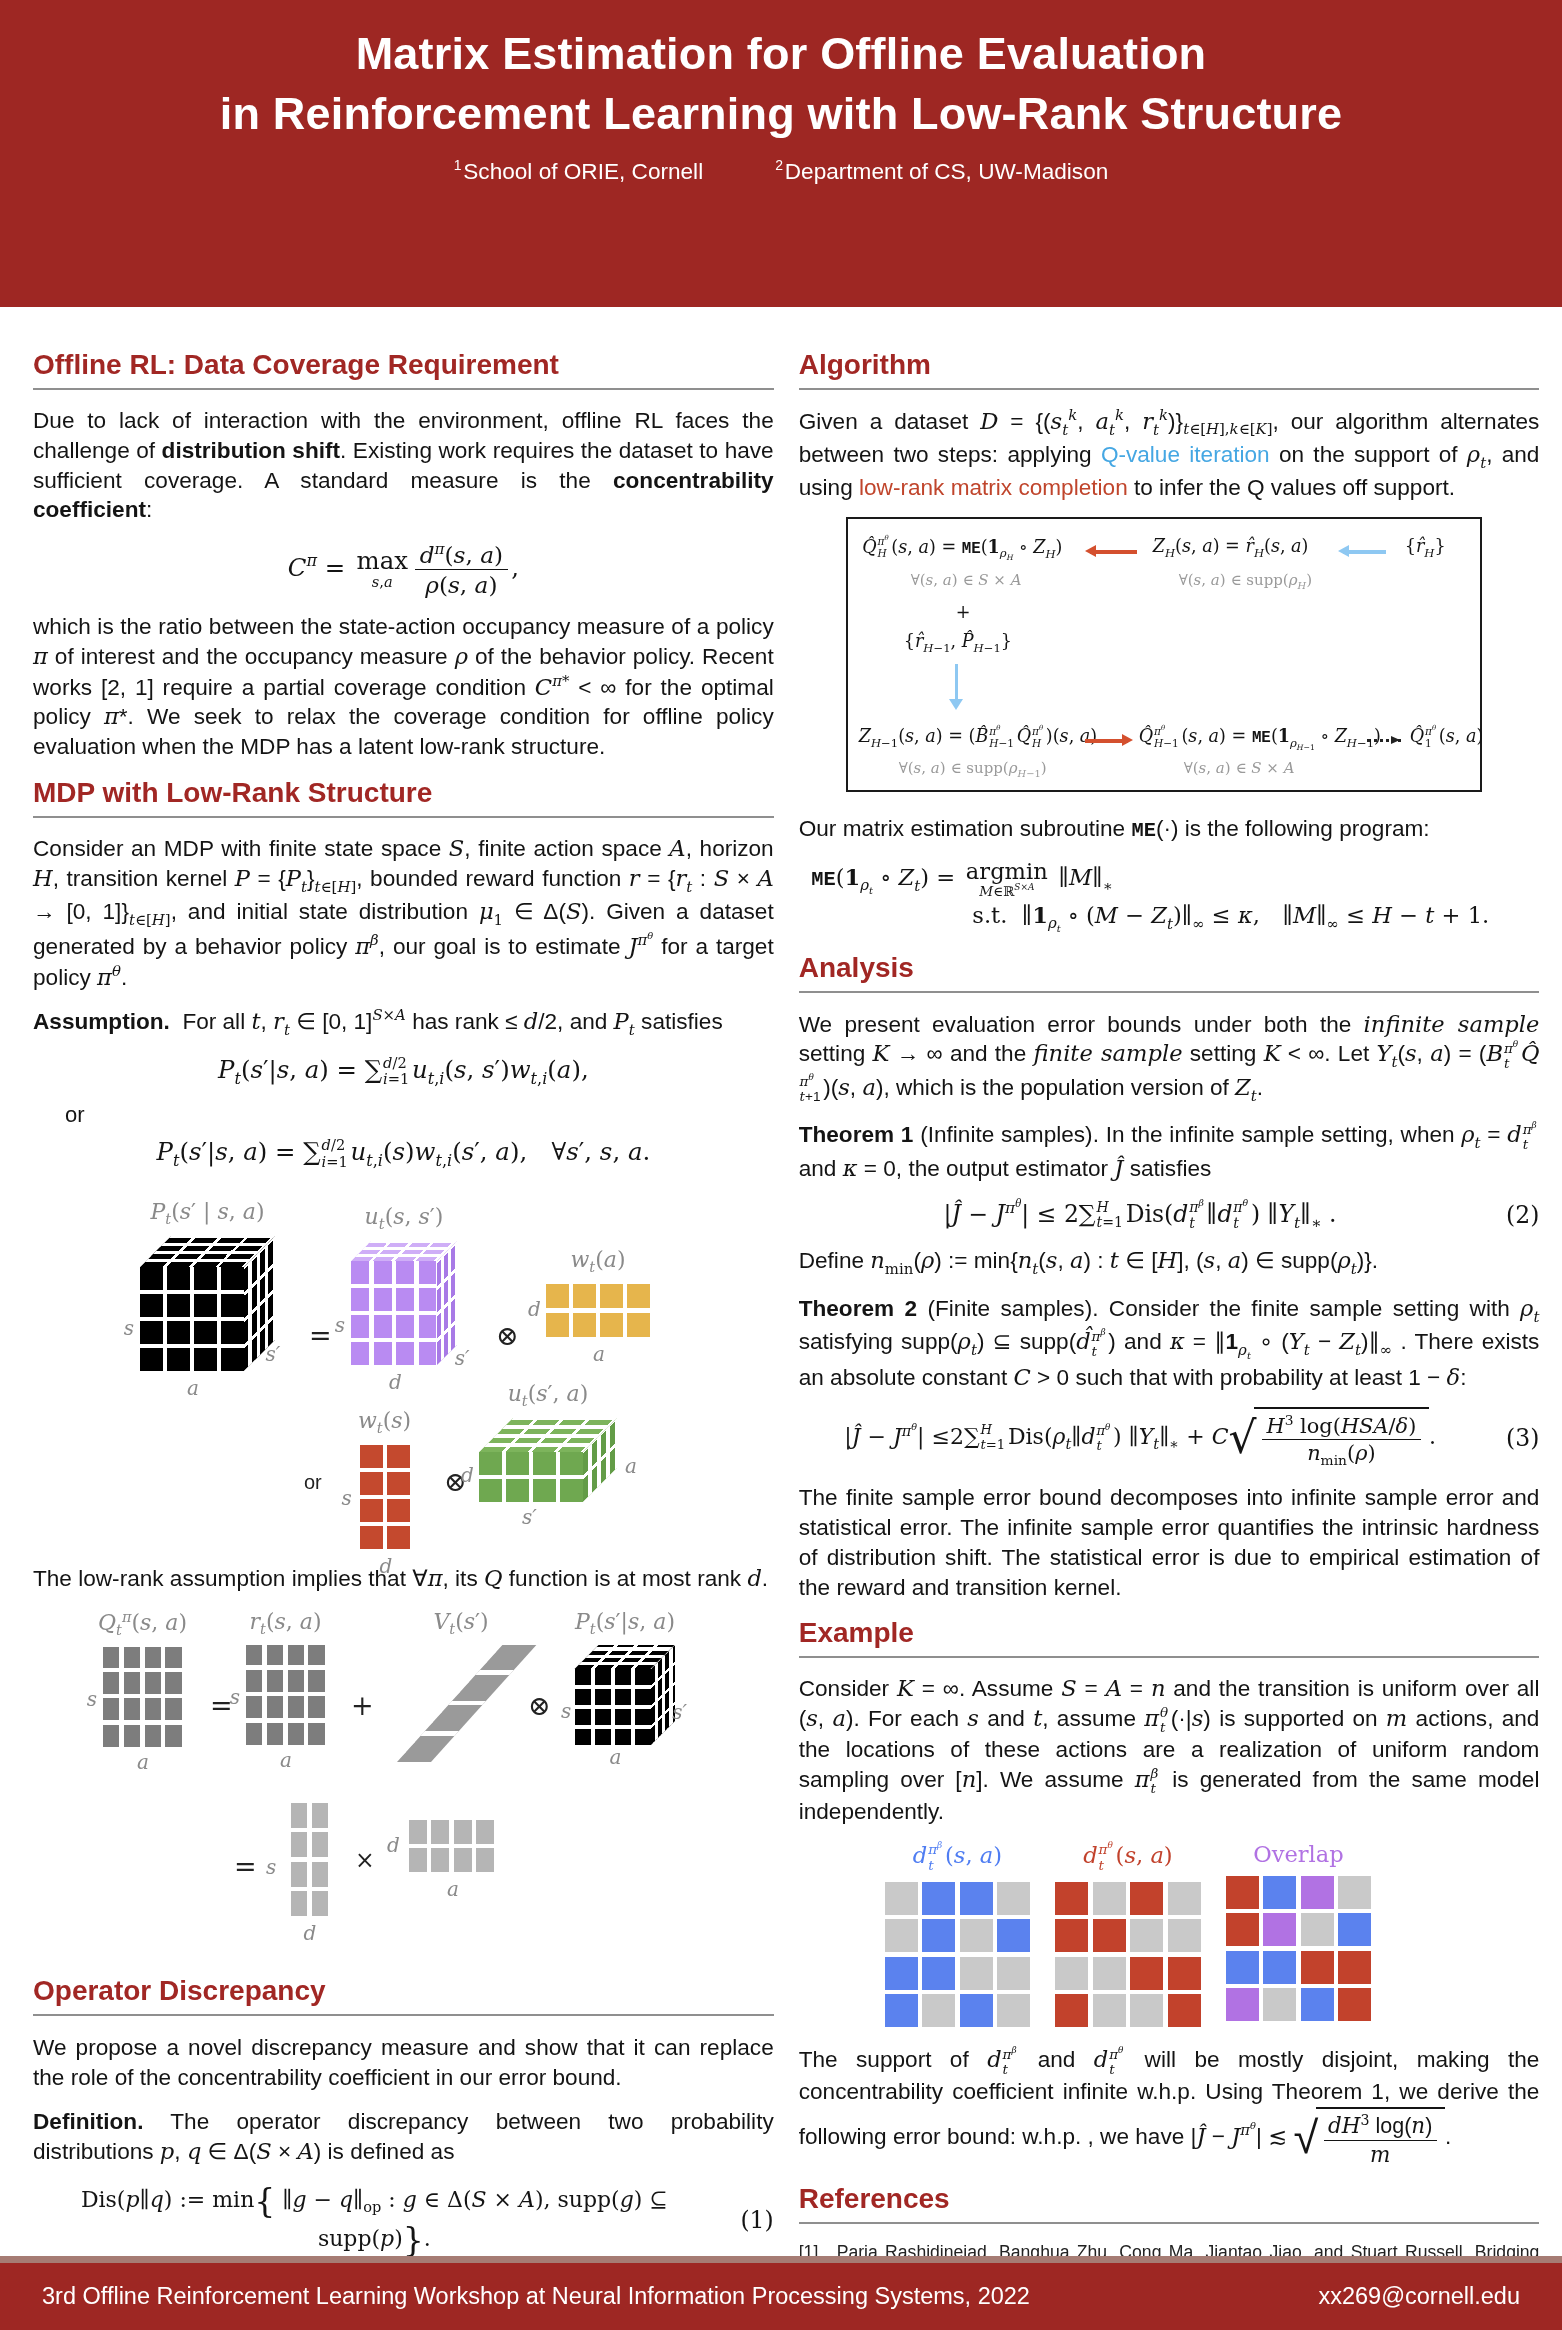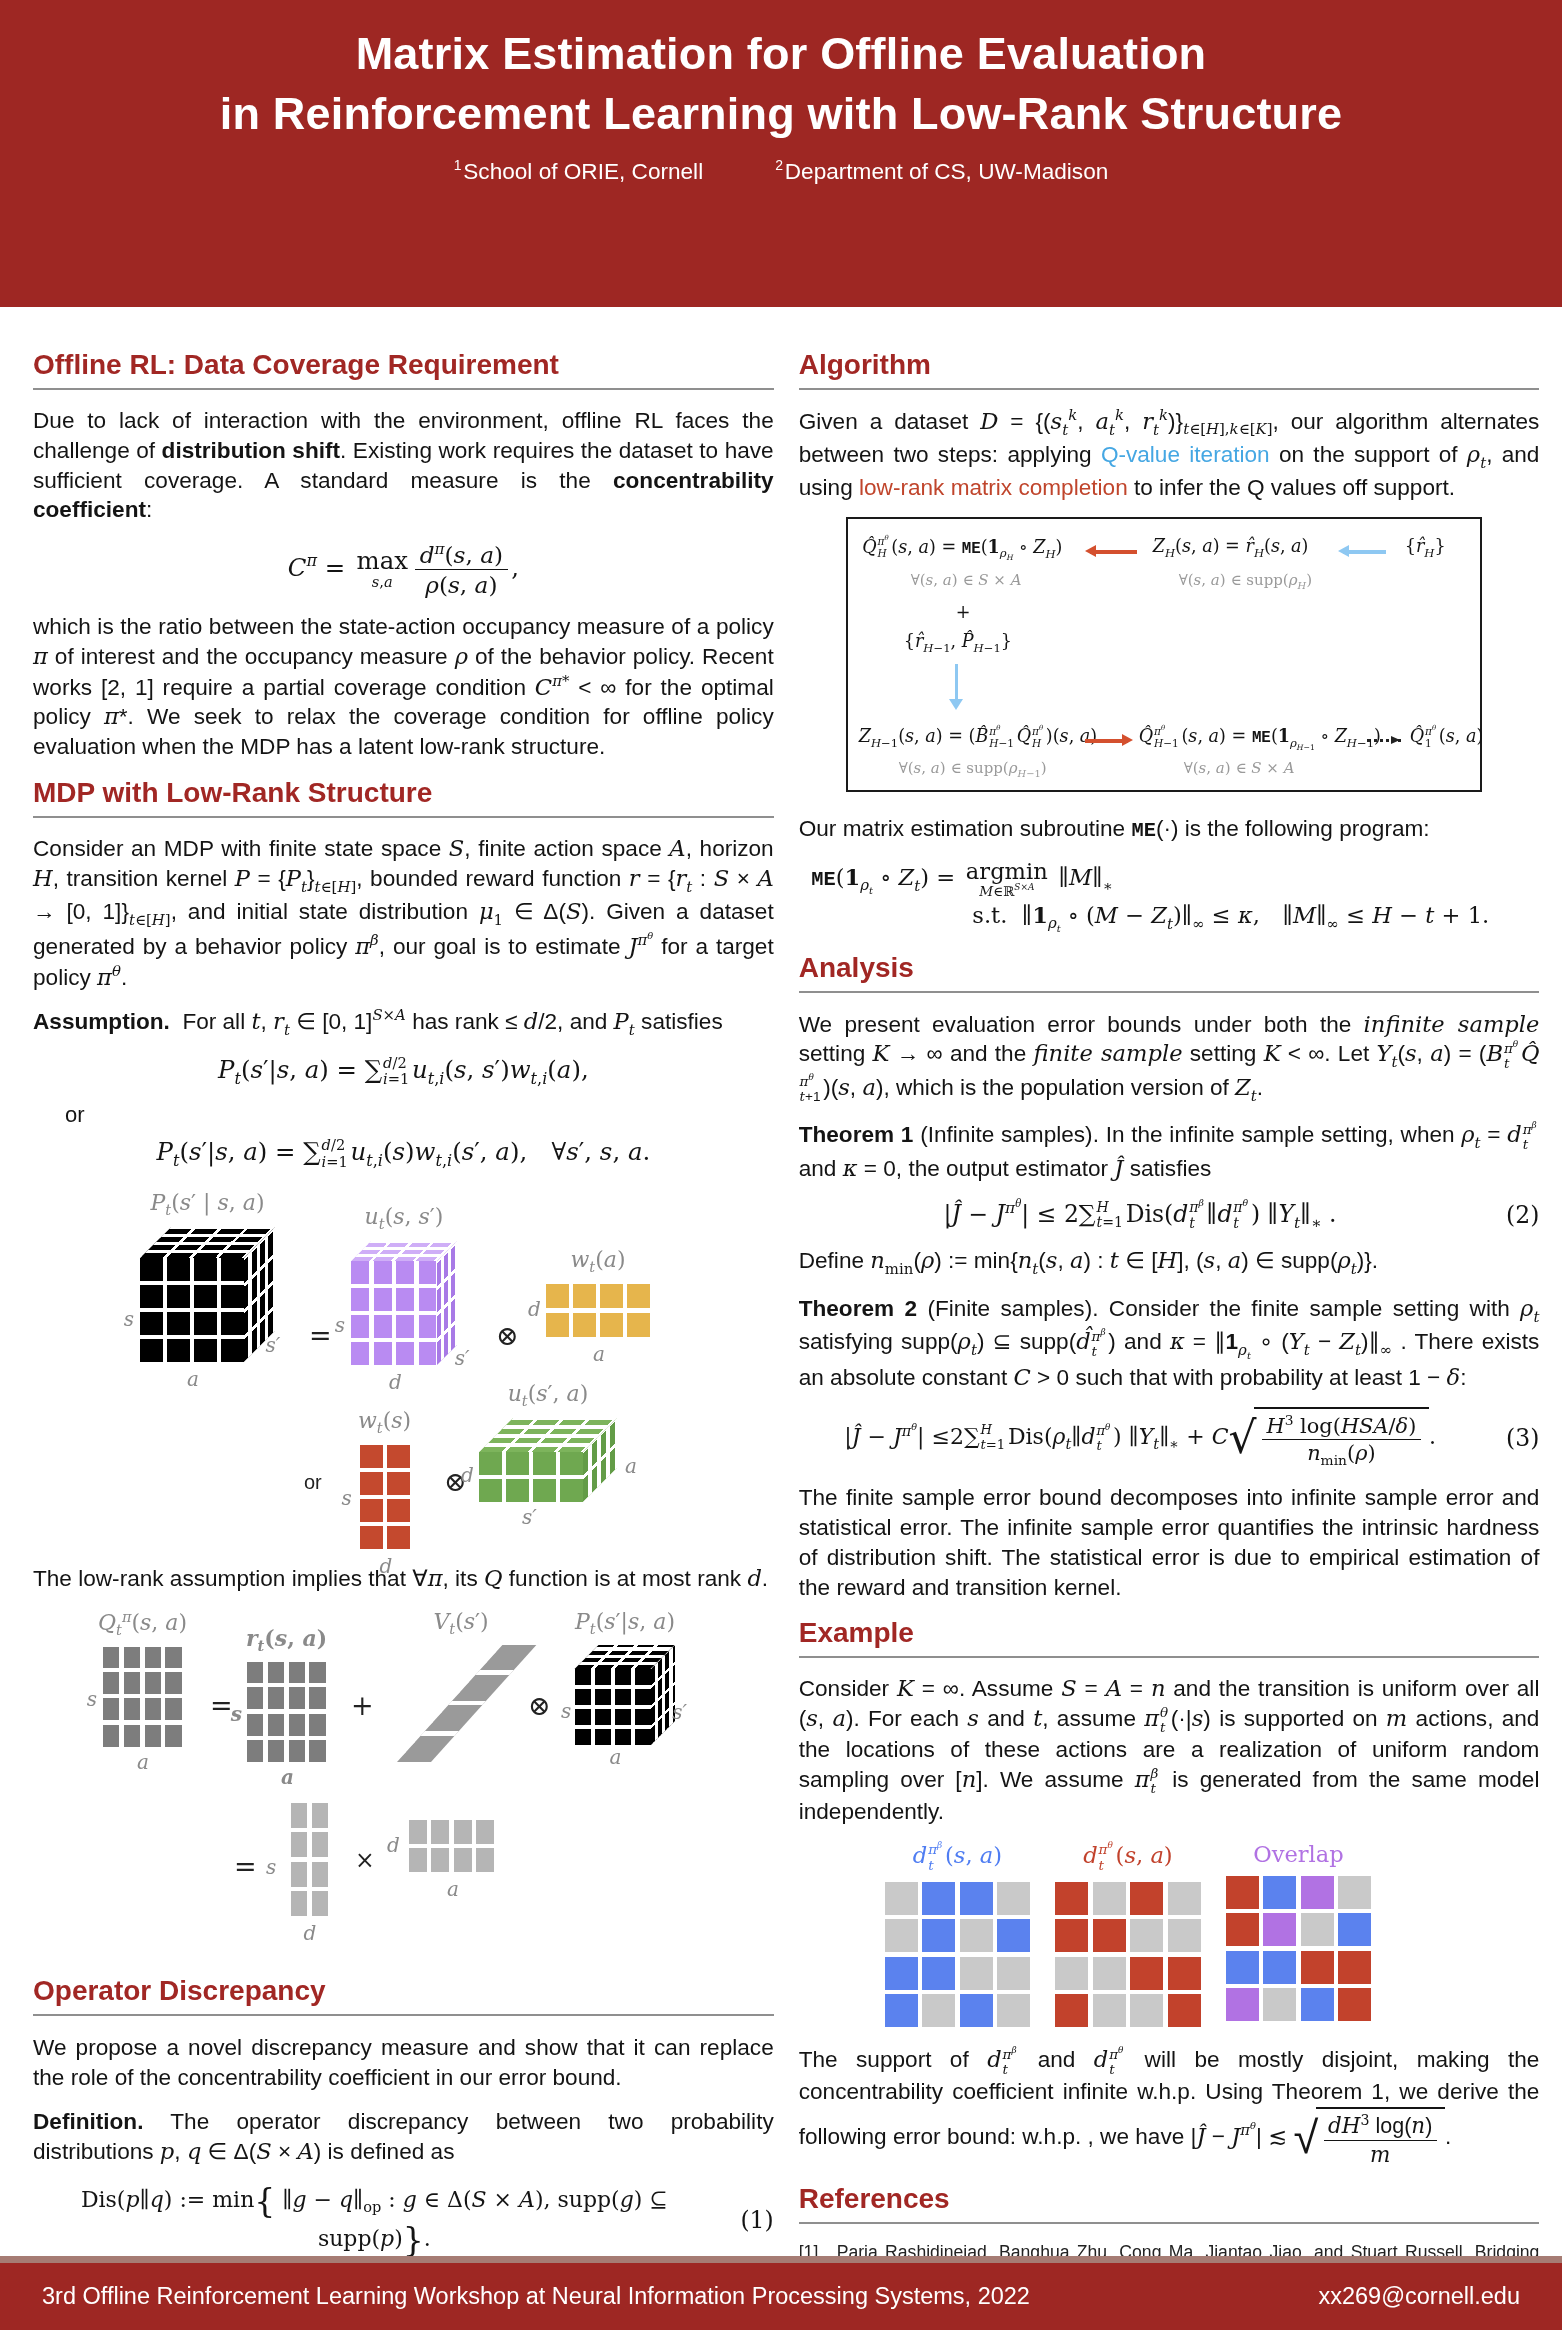--- a/index.html
+++ b/index.html
@@ -146,21 +146,21 @@
             <span class="t"><i>d</i>/2</span>
             <span class="b"><i>i</i>=1</span>
           </span><i>u</i><sub><i>t</i>,<i>i</i></sub>(<i>s</i>, <i>s</i>′)<i>w</i><sub><i>t</i>,<i>i</i></sub>(<i>a</i>),</div>
       <div class="orline">or</div>
       <div class="eq"><i>P<sub>t</sub></i>(<i>s</i>′|<i>s</i>, <i>a</i>) = ∑<span class="ss">
             <span class="t"><i>d</i>/2</span>
             <span class="b"><i>i</i>=1</span>
           </span><i>u</i><sub><i>t</i>,<i>i</i></sub>(<i>s</i>)<i>w</i><sub><i>t</i>,<i>i</i></sub>(<i>s</i>′, <i>a</i>), ∀<i>s</i>′, <i>s</i>, <i>a</i>.</div>
 
       <div class="diag diag1">
-        <div class="mgroup" style="left:107px;top:6px;">
+        <div class="mgroup" style="left:107px;top:15px;">
           <div class="glabel"><i>P<sub>t</sub></i>(<i>s</i>′ | <i>s</i>, <i>a</i>)</div>
           <div class="cube" style="width:135px;height:135px;">
             <div class="face skx" style="--c:#000;--cw:22.6px;--ch:4.5px;--g:3.6px;left:0;top:0;width:104px;height:31px;"></div>
             <div class="face sky" style="--c:#000;--cw:4.5px;--ch:22.6px;--g:3.6px;left:104px;top:31px;width:31px;height:104px;"></div>
             <div class="face" style="--c:#000;--cw:22.6px;--ch:22.6px;--g:4.5px;left:0;top:31px;width:104px;height:104px;"></div>
             <span class="ax" style="left:-16.3px;top:80px;">s</span>
             <span class="ax" style="left:47px;bottom:-29px;">a</span>
             <span class="ax" style="right:-5.4px;bottom:5.4px;">s′</span>
           </div>
         </div>
@@ -213,21 +213,21 @@
       <div class="diag diag2">
         <div class="mgroup" style="left:65px;top:0;">
           <div class="glabel"><i>Q<sub>t</sub></i><sup><i>π</i></sup>(<i>s</i>, <i>a</i>)</div>
           <div class="cube" style="width:79px;height:100px;">
             <div class="face" style="--c:#7d7d7d;--cw:16.3px;--ch:22px;--g:4.5px;left:0;top:0;width:79px;height:100px;"></div>
             <span class="ax" style="left:-16.3px;top:40px;">s</span>
             <span class="ax" style="left:34px;bottom:-27px;">a</span>
           </div>
         </div>
         <span class="op" style="left:177px;top:81px;">=</span>
-        <div class="mgroup" style="left:213px;top:16px;font-weight:bold;">
+        <div class="mgroup" style="left:213px;top:0;">
           <div class="glabel"><i>r<sub>t</sub></i>(<i>s</i>, <i>a</i>)</div>
           <div class="cube" style="width:79px;height:100px;">
             <div class="face" style="--c:#7d7d7d;--cw:16.3px;--ch:22px;--g:4.5px;left:0;top:0;width:79px;height:100px;"></div>
             <span class="ax" style="left:-16.3px;top:40px;">s</span>
             <span class="ax" style="left:34px;bottom:-27px;">a</span>
           </div>
         </div>
         <span class="op" style="left:318px;top:81px;">+</span>
         <div class="mgroup" style="left:360px;top:0;">
           <div class="glabel"><i>V<sub>t</sub></i>(<i>s</i>′)</div>

